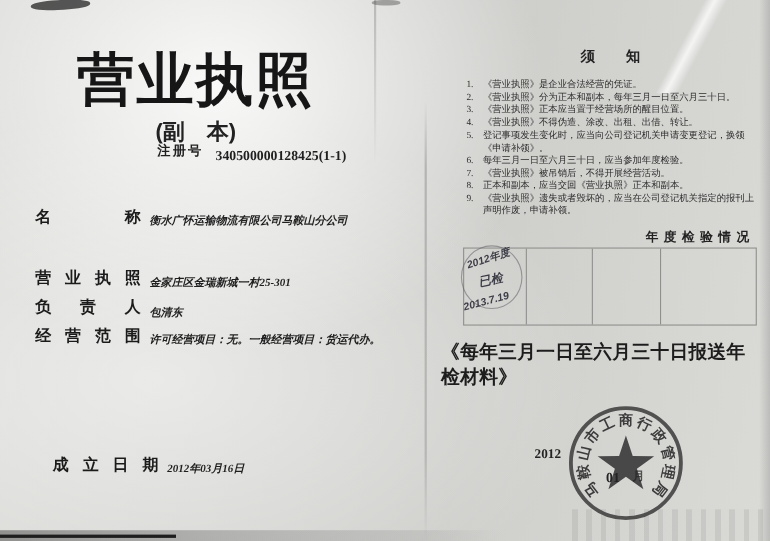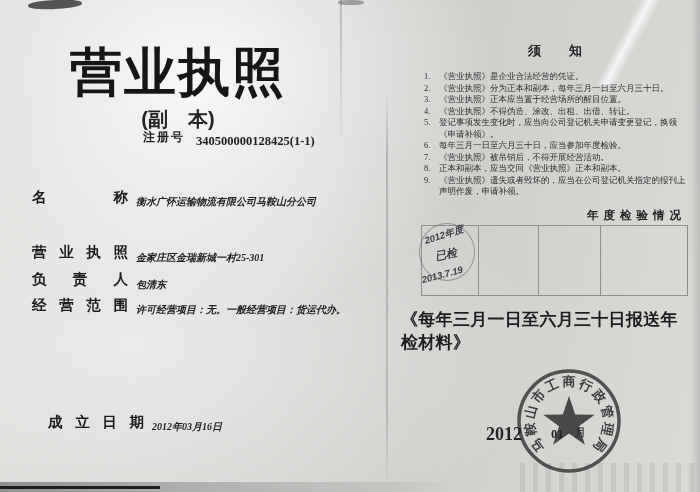--- a/index.html
+++ b/index.html
@@ -45,21 +45,21 @@
   .insp-circle { position:absolute; left:-3px; top:-3px; width:56px; height:58px; border:1.5px solid rgba(95,95,100,.55); border-radius:50%; }
   .hw { position:absolute; font-style:italic; font-weight:600; color:#3e3e48; white-space:nowrap; }
   .hw1 { left:2px;  top:3px;  font-size:9.5px; transform:rotate(-18deg); }
   .hw2 { left:13px; top:21px; font-size:11px;  transform:rotate(-12deg); }
   .hw3 { left:-1px; top:43px; font-size:9.5px; transform:rotate(-15deg); }
 
   .annual-note { position:absolute; left:401px; top:308px; width:280px; font-size:17px; font-weight:bold; font-family:"Liberation Serif", serif; color:#1d1d1d; letter-spacing:.3px; }
 
   
   .issue-date { position:absolute; z-index:3; font-family:"Liberation Serif", serif; font-weight:bold; color:#232323; }
-  #issue-year  { left:486px; top:424px; font-size:18px; }
+  #issue-year  { left:486px; top:405px; font-size:12px; }
   #issue-month { left:551px; top:427px; font-size:12.5px; }
   #issue-month-unit { left:575px; top:425px; font-size:11px; opacity:.75; }
   #seal { position:absolute; left:497px; top:349px; z-index:2; }
   .seal-char { font-family:"Liberation Sans", sans-serif; font-size:13px; font-weight:bold; fill:#3c3c3c; }
 
   
   #fold-crease { left:386px; top:92px; width:2px; height:400px;
     background:linear-gradient(to bottom, rgba(110,110,110,0), rgba(105,105,105,.35) 15%, rgba(105,105,105,.3) 80%, rgba(110,110,110,0)); }
   #crease-topleft { left:340px; top:0; width:2px; height:150px;
     background:linear-gradient(to bottom, rgba(120,120,120,.4), rgba(120,120,120,0)); }

